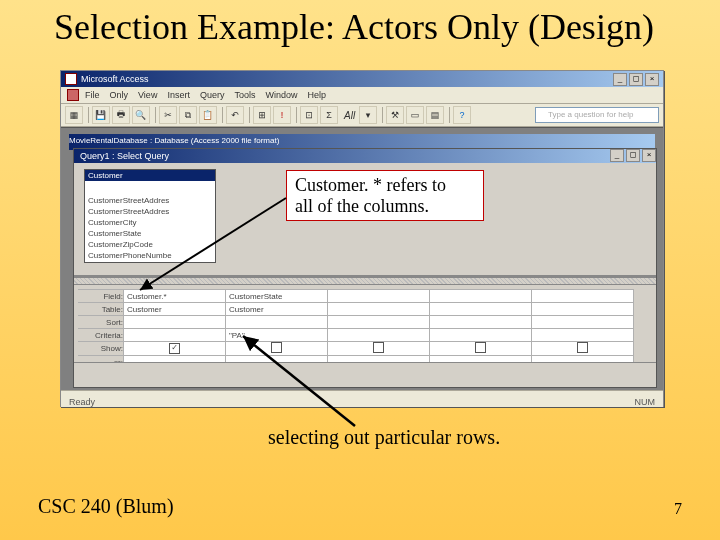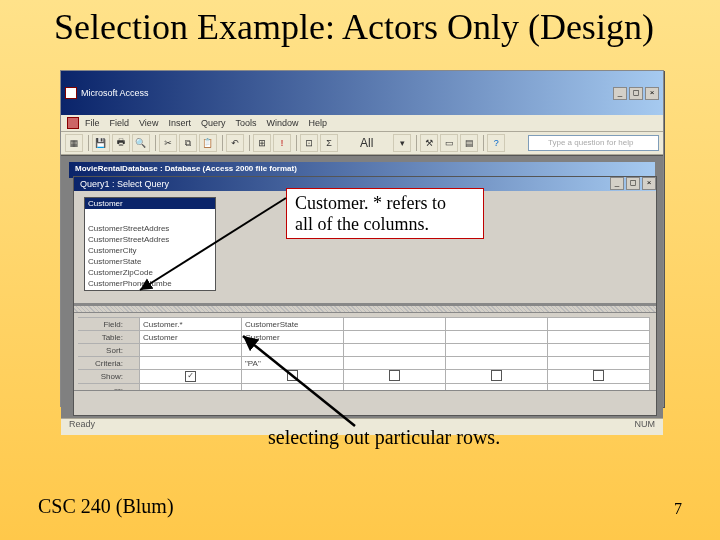--- a/index.html
+++ b/index.html
@@ -36,21 +36,21 @@
     font-family: Tahoma, Arial, sans-serif;
     font-size: 9px;
     color: #333;
   }
   .titlebar {
     height: 16px;
     background: linear-gradient(to right, #0a246a, #a6caf0);
     color: #fff;
     display: flex;
     align-items: center;
-    padding: 14px 4px;
+    padding: 0 4px;
     font-size: 9px;
   }
   .titlebar .icon {
     width: 10px;
     height: 10px;
     background: #fff;
     margin-right: 4px;
     border: 1px solid #800000;
   }
   .titlebar .spacer { flex: 1; }
@@ -104,55 +104,55 @@
     justify-content: center;
     font-size: 9px;
   }
   .tsep {
     width: 1px;
     height: 16px;
     background: #aca899;
     margin: 0 3px;
   }
   .toolbar .all-label {
-    font-size: 12px;
-    margin: 0 20px;
+    font-size: 10px;
+    margin: 0 4px;
     color: #333;
+    font-style: italic;
   }
   .help-box {
     margin-left: auto;
     width: 110px;
     height: 14px;
     background: #fff;
     border: 1px solid #7f9db9;
     font-size: 8px;
     color: #aaa;
-    padding-left: 19px;
+    padding-left: 12px;
     line-height: 14px;
     overflow: hidden;
   }
   .workspace {
     position: relative;
     background: #808080;
     height: 262px;
     border-top: 1px solid #555;
   }
   .db-title {
     position: absolute;
     left: 8px;
     top: 6px;
     right: 8px;
     height: 16px;
     background: linear-gradient(to right, #0a246a, #a6caf0);
     color: #fff;
     font-size: 8px;
-    padding-left: 6px;
+    padding-left: 0;
     line-height: 13px;
     overflow: hidden;
-    font-weight: bold;
   }
   .query-window {
     position: absolute;
     left: 12px;
     top: 20px;
     right: 6px;
     height: 238px;
     background: #d4d0c8;
     border: 1px solid #555;
   }
@@ -221,21 +221,21 @@
     background: #fff;
     height: 12px;
     padding: 0 3px;
     white-space: nowrap;
   }
   .grid td.hdr {
     background: #d4d0c8;
     text-align: right;
     border-left: none;
     width: 42px;
-    padding-right: 16px;
+    padding-right: 0;
   }
   .grid td.cell { width: 95px; }
   .grid .chk {
     text-align: center;
   }
   .chkbox {
     display: inline-block;
     width: 9px;
     height: 9px;
     border: 1px solid #555;
@@ -251,39 +251,38 @@
     bottom: 0;
     height: 12px;
     background: #d4d0c8;
     border-top: 1px solid #888;
   }
   .statusbar {
     height: 16px;
     background: #ece9d8;
     border-top: 1px solid #aca899;
     display: flex;
-    align-items: flex-start;
+    align-items: flex-end;
     padding: 0 8px;
     font-size: 9px;
     color: #555;
   }
   .statusbar .spacer { flex: 1; }
   .callout1 {
     position: absolute;
     left: 286px;
     top: 170px;
     width: 180px;
     background: #fff;
     border: 1.5px solid #c00000;
     padding: 4px 8px;
     font-family: "Times New Roman", serif;
     font-size: 18px;
     color: #000;
     line-height: 1.15;
-    margin-top: 18px;
   }
   .callout2 {
     position: absolute;
     left: 268px;
     top: 426px;
     font-family: "Times New Roman", serif;
     font-size: 20px;
     color: #000;
     line-height: 1.15;
   }
@@ -320,21 +319,21 @@
       <span>Microsoft Access</span>
       <span class="spacer"></span>
       <span class="winbtn">_</span>
       <span class="winbtn">◻</span>
       <span class="winbtn">×</span>
     </div>
 
     <div class="menubar">
       <span class="control-icon"></span>
       <span class="menu-item">File</span>
-      <span class="menu-item">Field</span>
+      <span class="menu-item">Only</span>
       <span class="menu-item">View</span>
       <span class="menu-item">Insert</span>
       <span class="menu-item">Query</span>
       <span class="menu-item">Tools</span>
       <span class="menu-item">Window</span>
       <span class="menu-item">Help</span>
     </div>
 
     <div class="toolbar">
       <span class="tbtn">▦</span>

